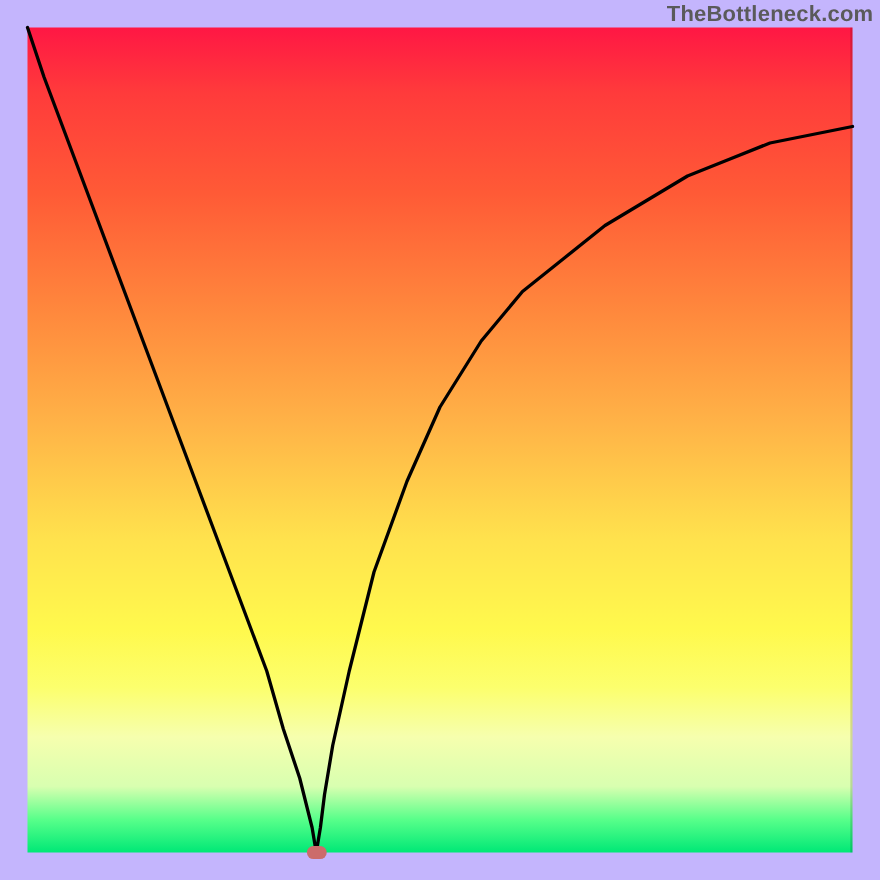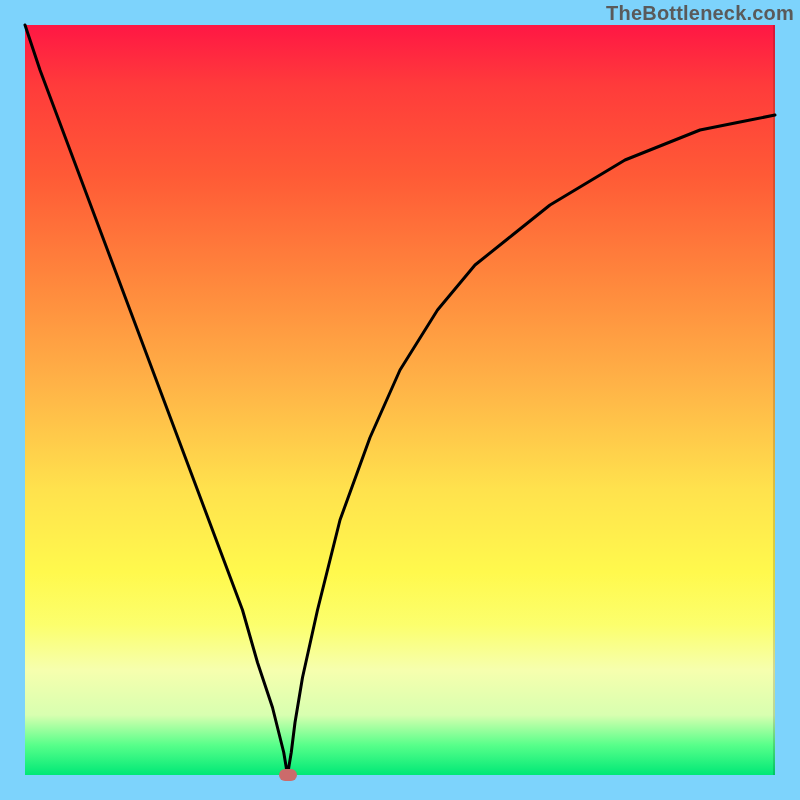--- a/index.html
+++ b/index.html
@@ -1,21 +1,21 @@
 <!DOCTYPE html>
 <html><head>
 <meta charset="utf-8">
 <style>
   * { margin: 0; padding: 0; box-sizing: border-box; }
   html, body { width: 800px; height: 800px; overflow: hidden; background: #000; }
   .frame {
     position: relative;
     width: 800px;
     height: 800px;
-    background: #7dd3fc;
+    background: #c4b5fd;
   }
   .plot-area {
     position: absolute;
     left: 25px;
     top: 25px;
     width: 750px;
     height: 750px;
     background: linear-gradient(to bottom,
       #ff1744 0%,
       #ff3b3b 8%,

